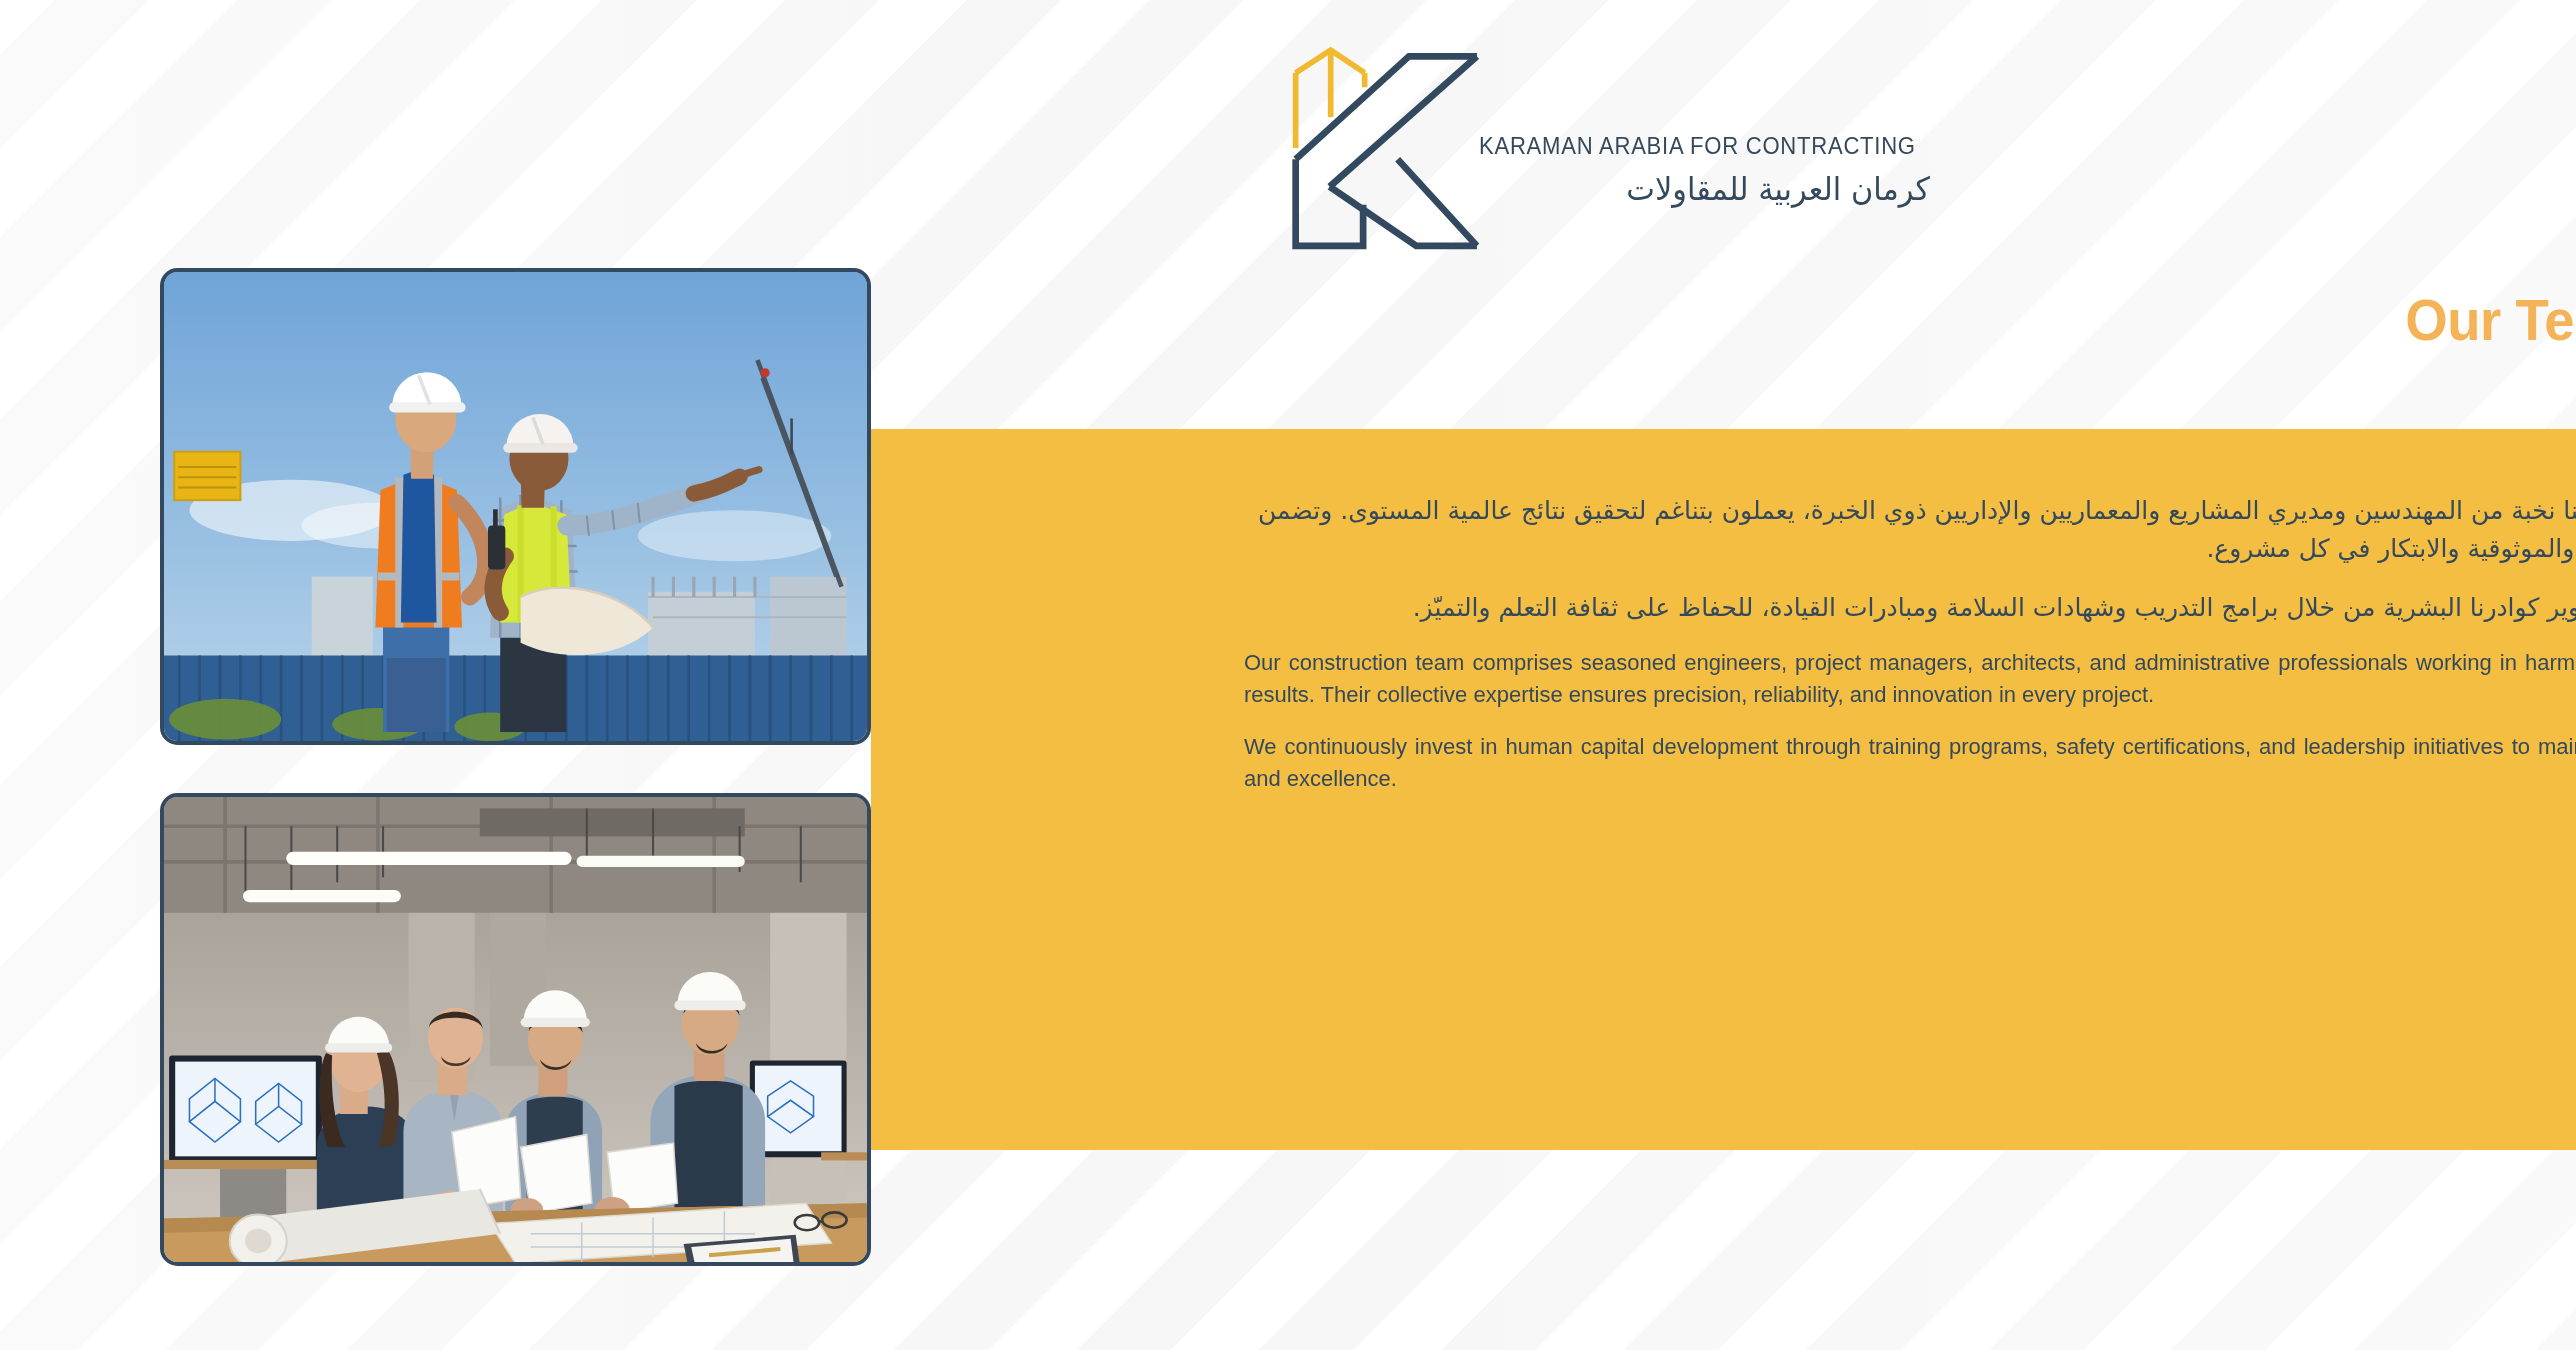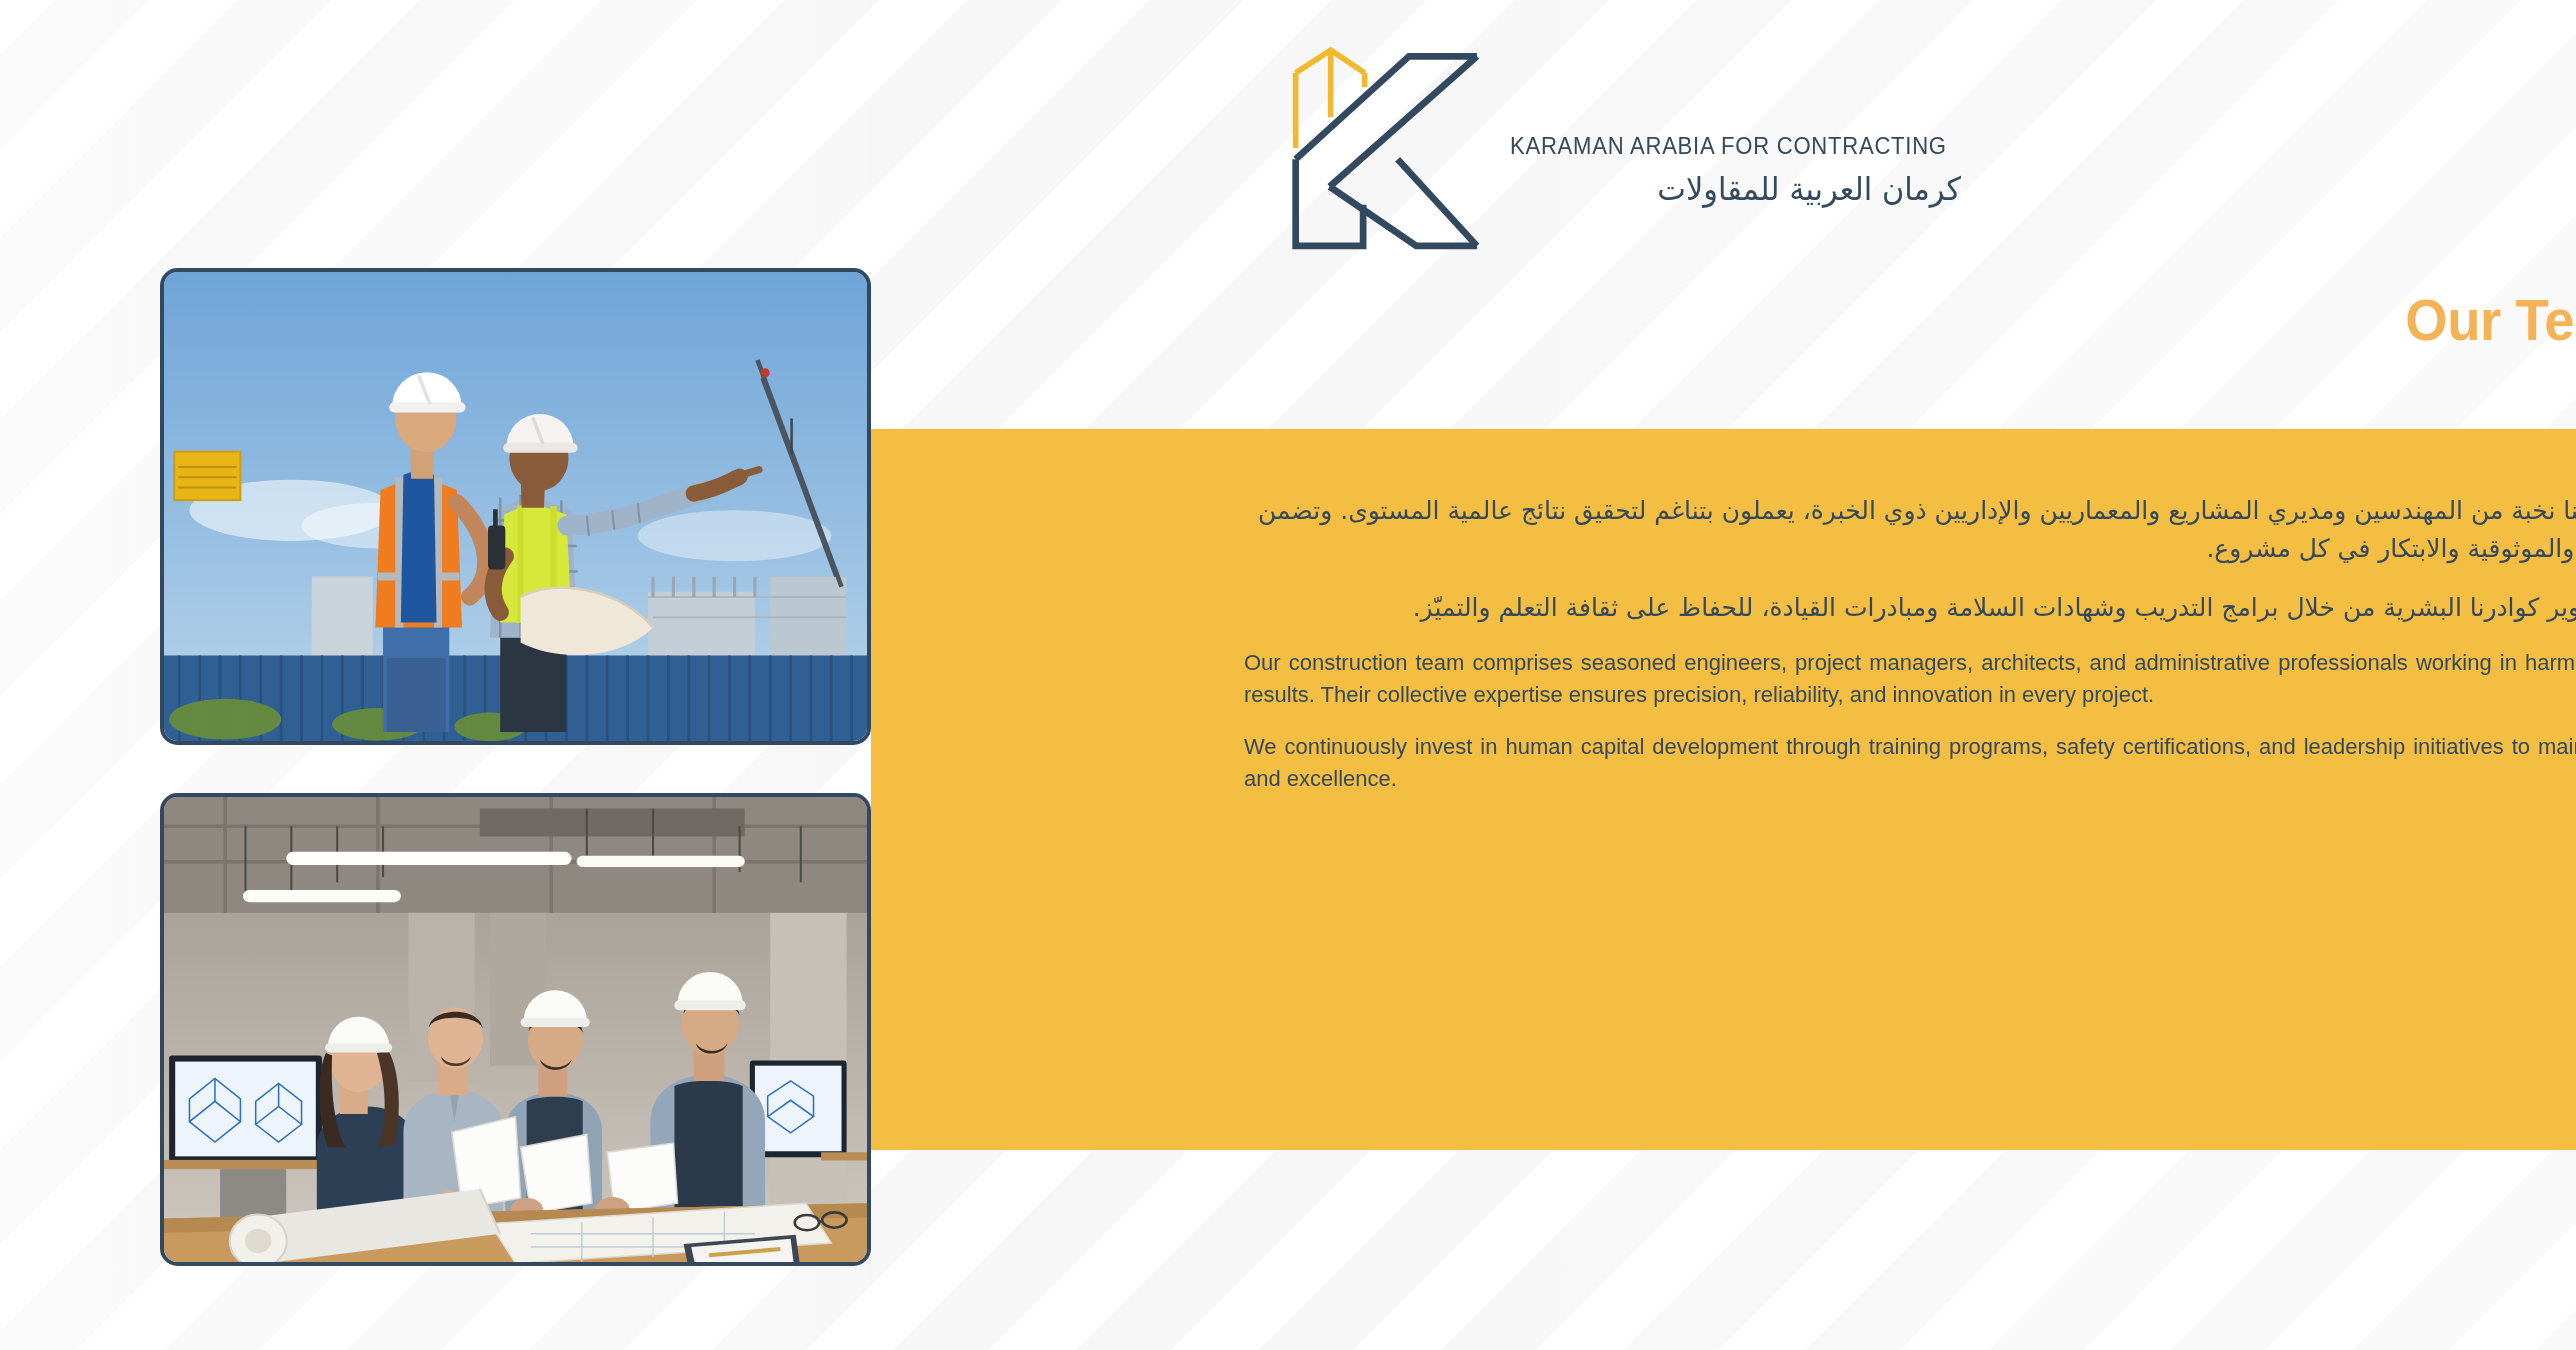--- a/index.html
+++ b/index.html
@@ -35,21 +35,21 @@
     left:871px; top:429px;
     width:2213px; height:721px;
     background:#F4BE43;
   }
 
   
   #logo-block{
     position:absolute;
     left:1273px; top:44px;
     width:732px; height:206px;
-    display:flex; align-items:center; gap:31px;
+    display:flex; align-items:center; 
   }
   #logo-mark{ width:206px; height:204px; flex:0 0 auto; }
   #logo-text{ padding-top:46px; }
   #logo-en{
     font-family:"Liberation Sans", sans-serif;
     font-size:24px; font-weight:400; letter-spacing:0.8px;
     color:#34495C; white-space:nowrap;
     transform:scaleX(.92); transform-origin:left center;
   }
   #logo-ar{

